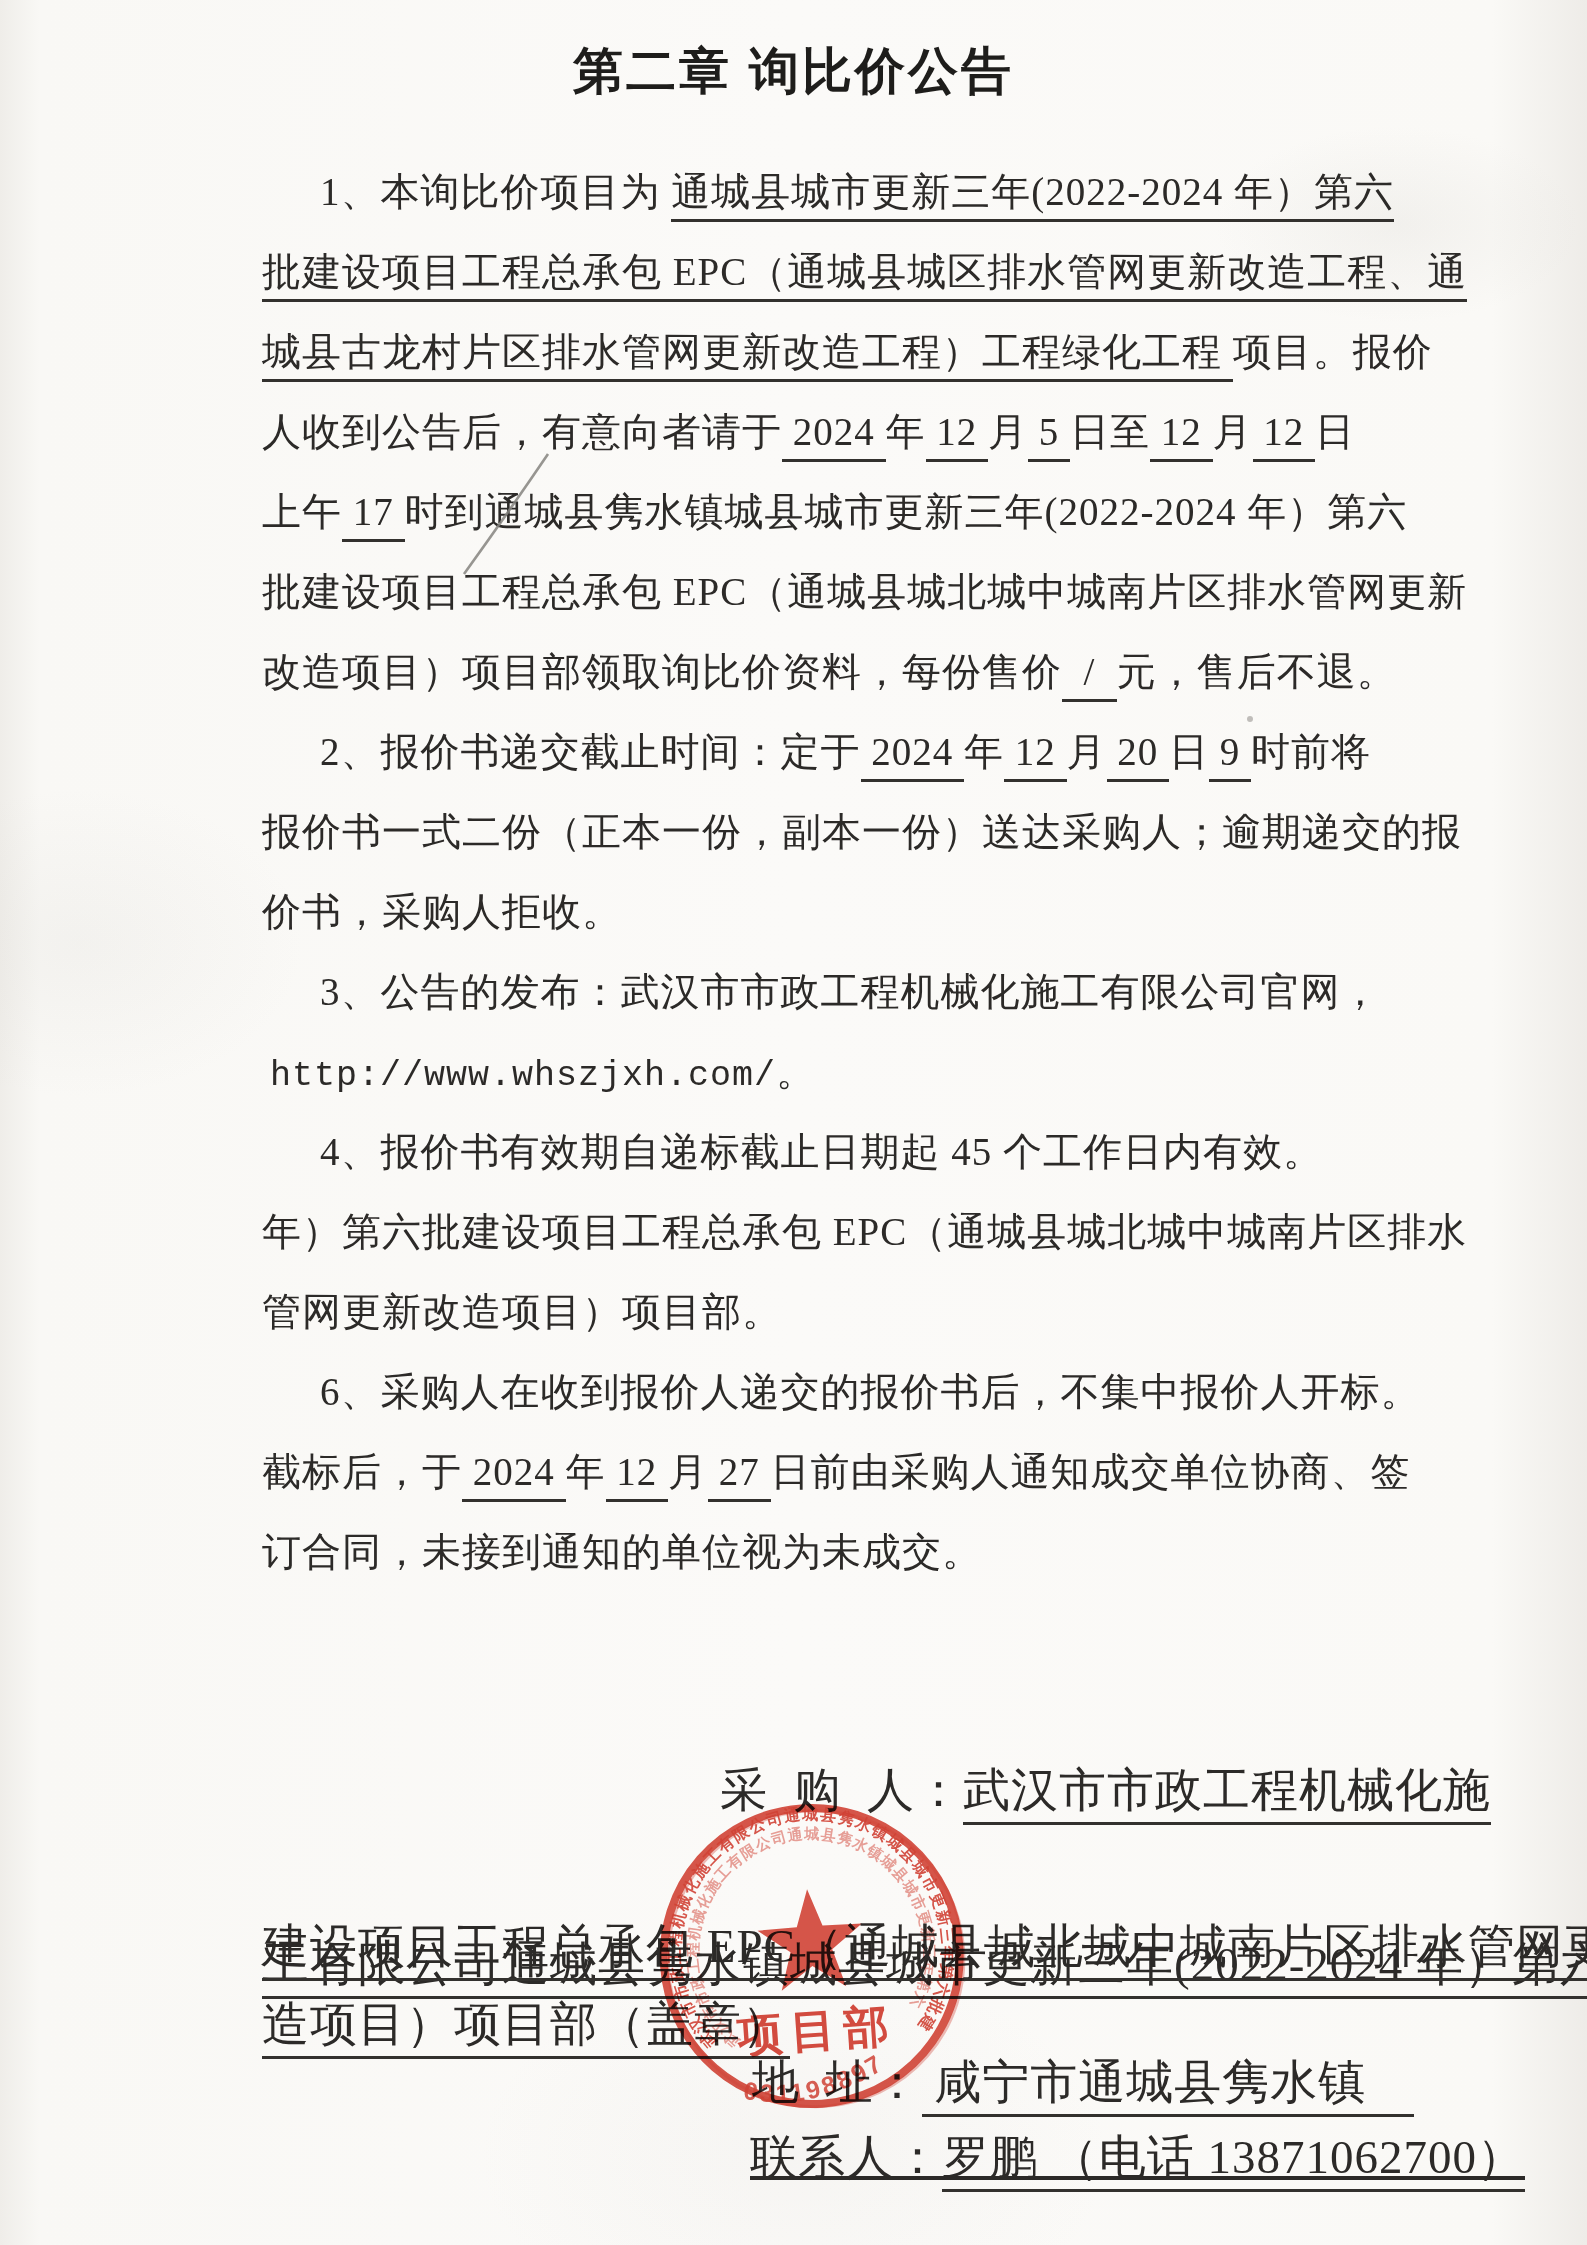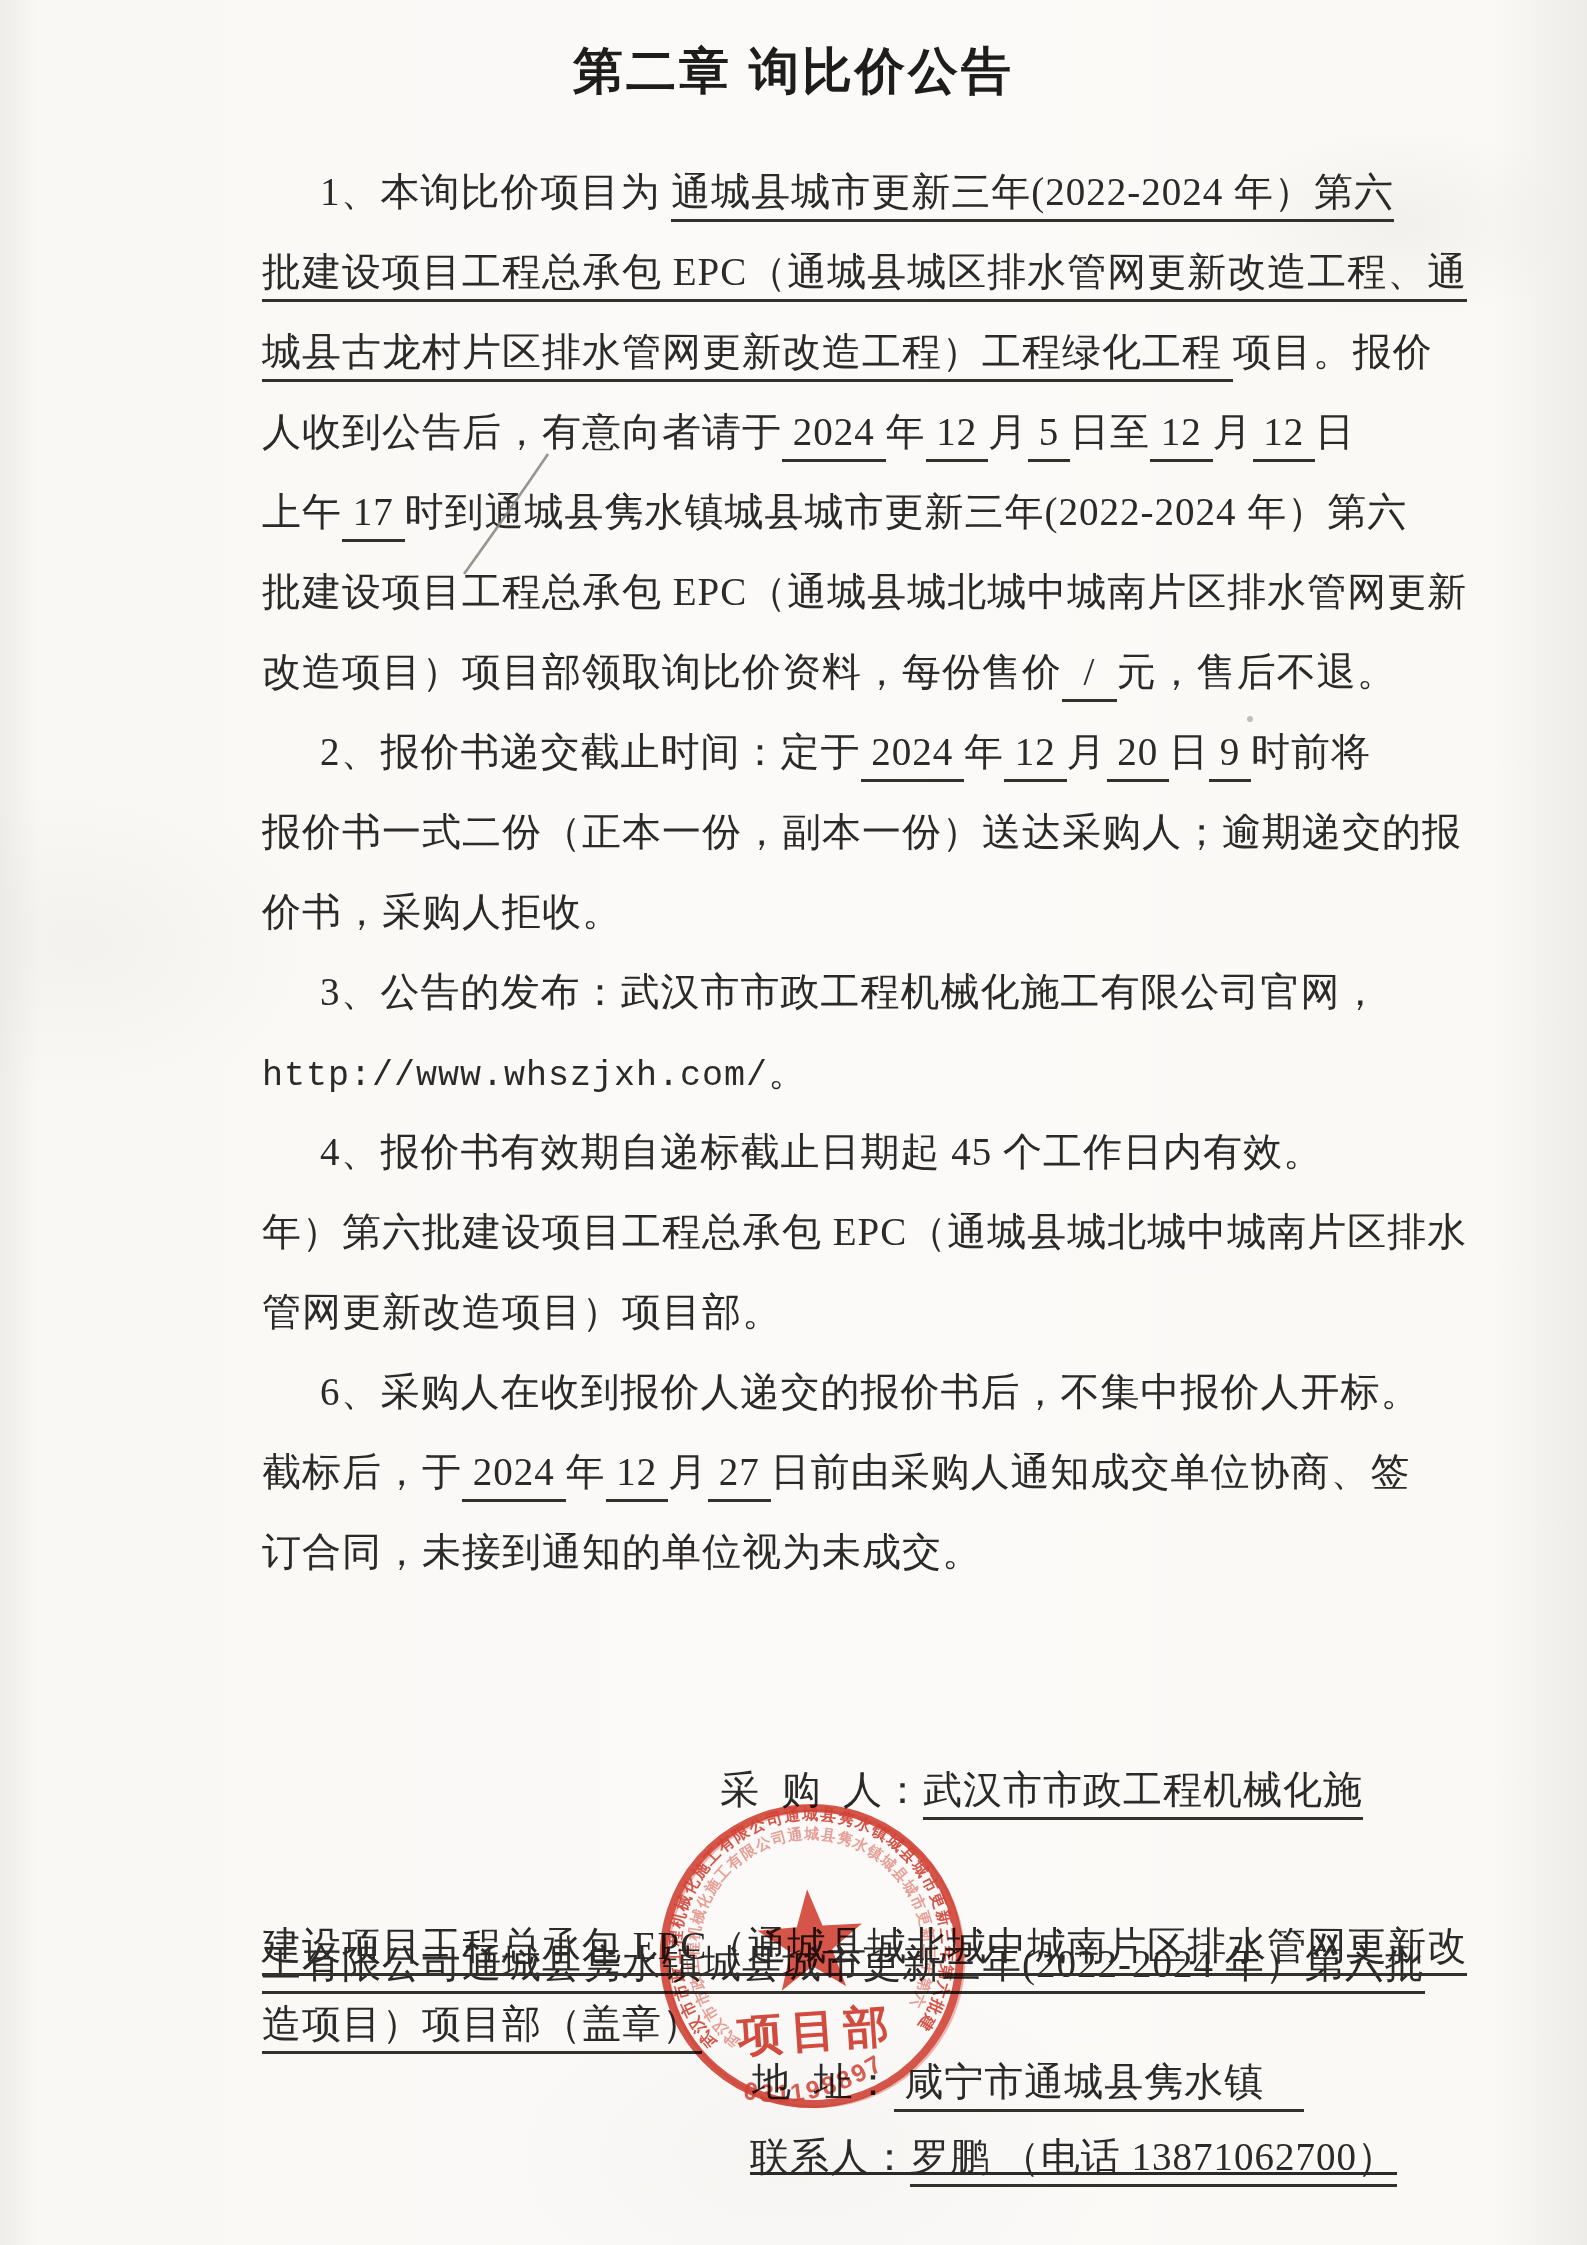--- a/index.html
+++ b/index.html
@@ -21,23 +21,23 @@
     font-family:"Liberation Sans","DejaVu Sans",sans-serif;
     font-weight:bold;font-size:50px;letter-spacing:3px;color:#1e1d1b;
   }
   .doc{position:absolute;left:262px;top:152px;width:1060px;}
   .line{
     height:80px;line-height:80px;font-size:39px;
     letter-spacing:1px;white-space:pre;color:#2c2a28;
   }
   .line.indent{text-indent:58px;}
   span.u{border-bottom:3px solid #33312e;padding-bottom:6px;margin-top:8px;}
-  span.mono{font-family:"Liberation Mono","DejaVu Sans Mono",monospace;font-size:35px;}
+  span.mono{font-family:"Liberation Mono","DejaVu Sans Mono",monospace;font-size:35px;margin-left:8px;}
   .sig{
-    position:absolute;height:80px;line-height:80px;font-size:39px;
+    position:absolute;height:80px;line-height:80px;font-size:47px;
     letter-spacing:1px;white-space:pre;color:#2c2a28;
   }
   #sig-l1{left:720px;top:1750px;}
   #sig-l2{left:262px;top:1924px;}
   #sig-l3{left:262px;top:1906px;}
   #sig-l4{left:262px;top:1984px;}
   #sig-l5{left:752px;top:2042px;}
   #sig-l6{left:750px;top:2117px;text-decoration:underline;}
   .stamp{
     position:absolute;left:645px;top:1793px;width:334px;height:334px;

